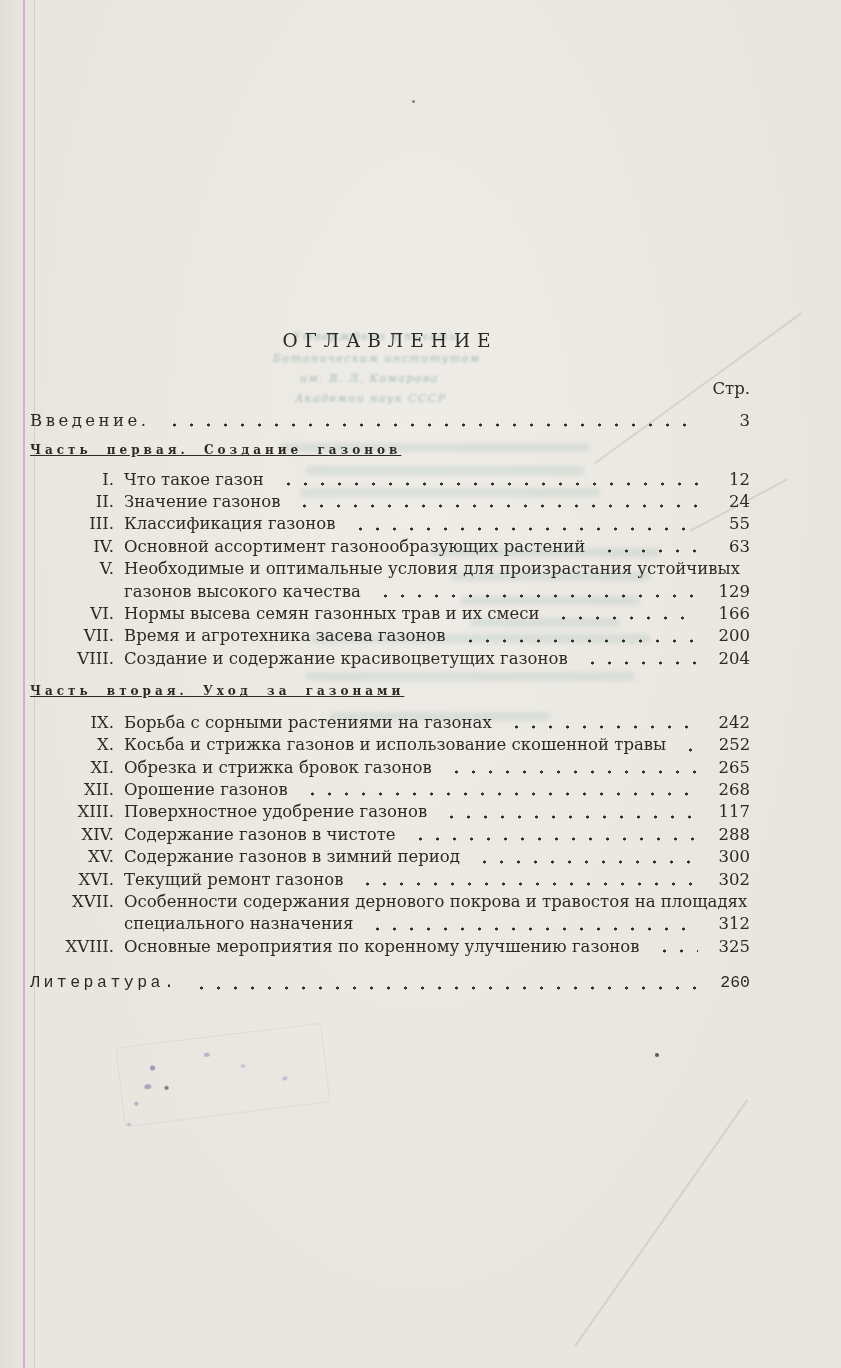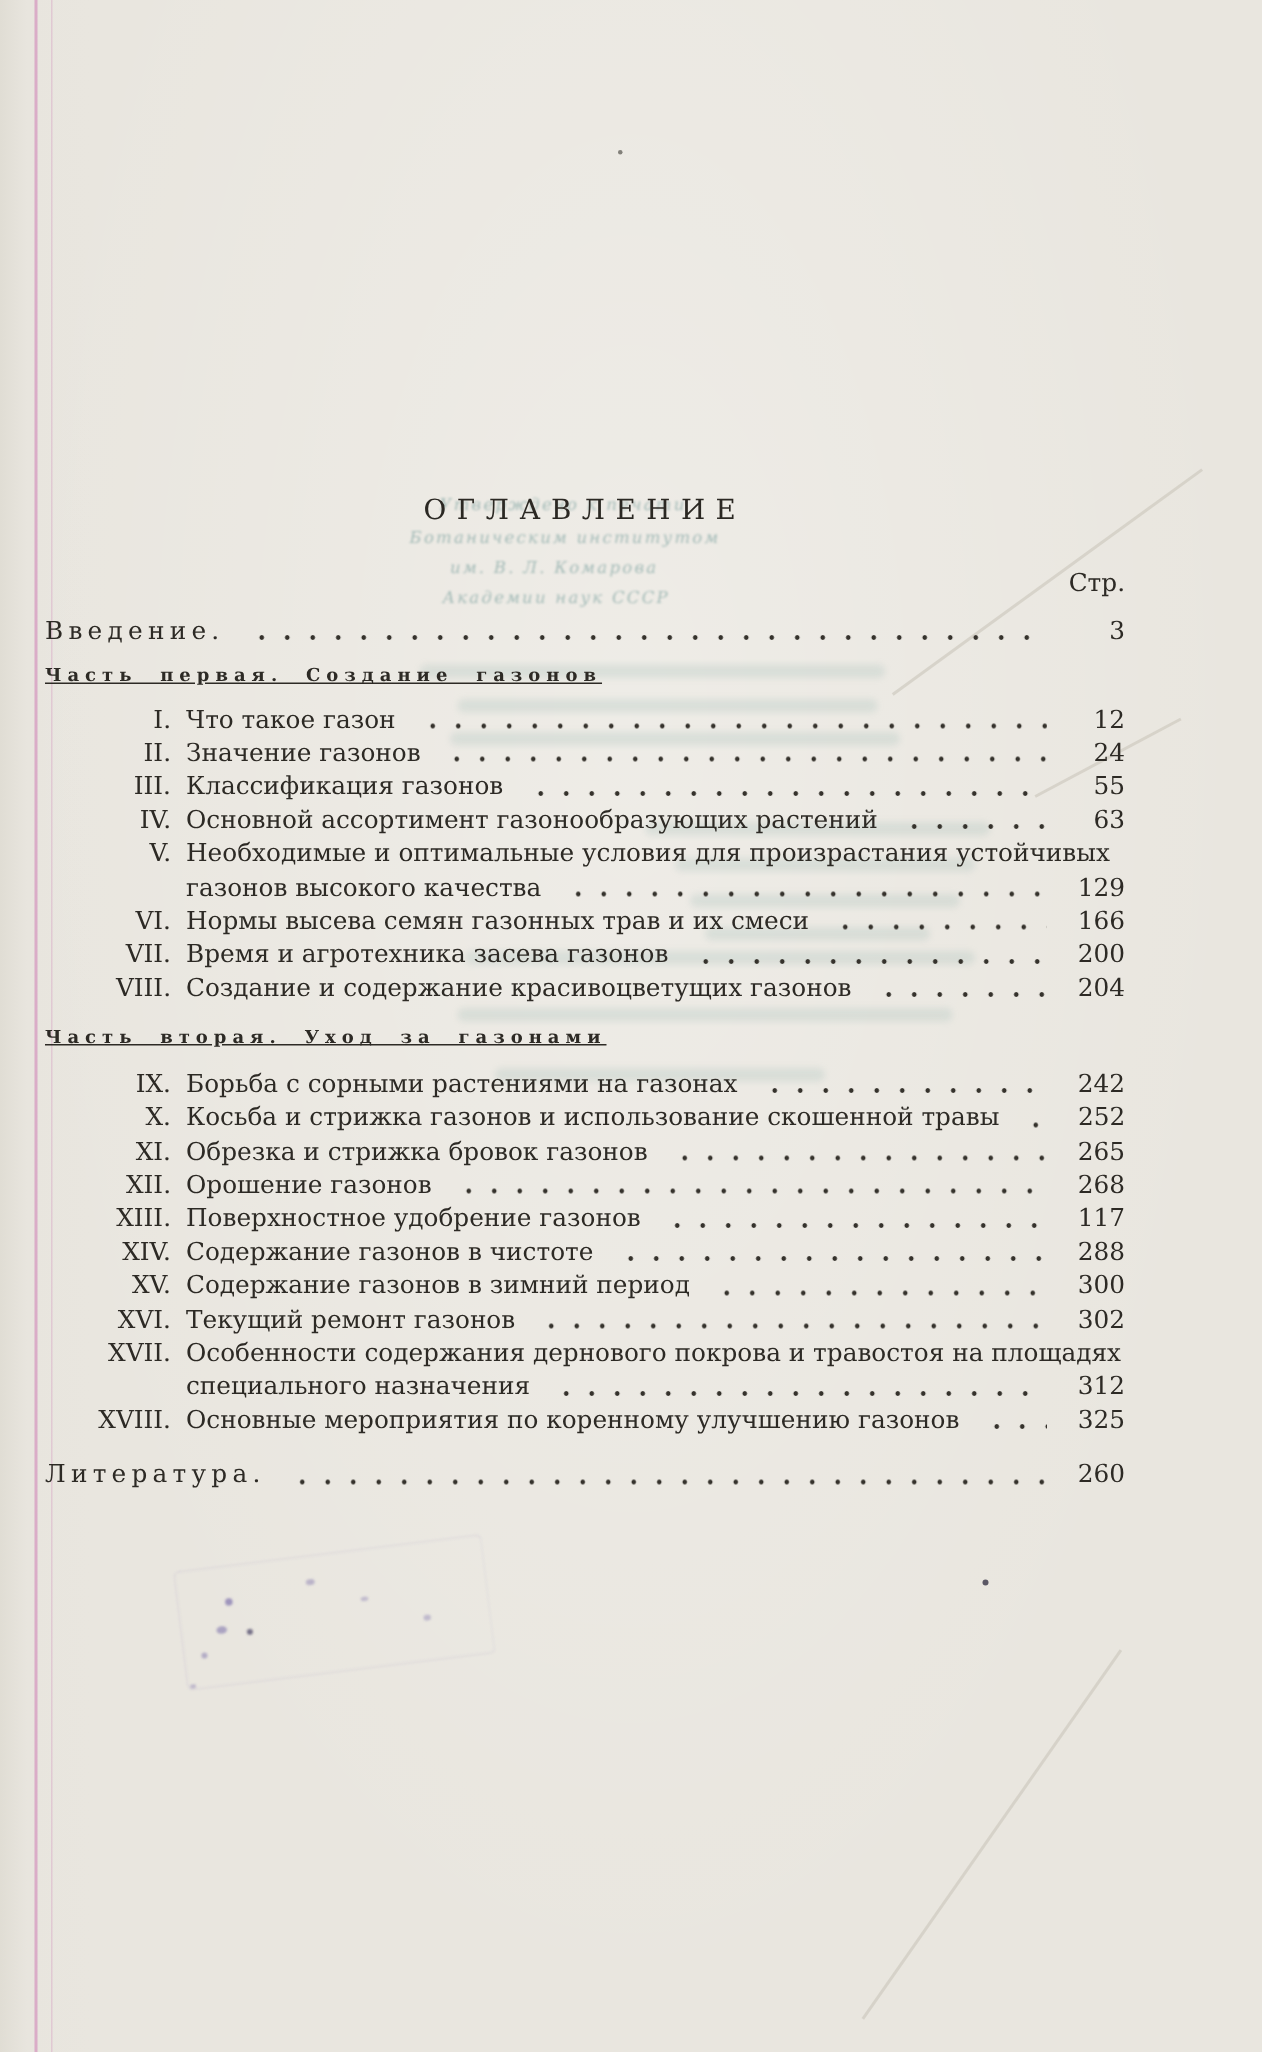--- a/index.html
+++ b/index.html
@@ -66,21 +66,21 @@
     background-size:17px 6px;background-repeat:repeat-x;background-position:4px center;
   }
   .pg{flex:0 0 46px;text-align:right;white-space:nowrap;}
   .part-heading{
     text-align:left;font-weight:bold;
     letter-spacing:4px;word-spacing:7px;font-size:12px;text-decoration:underline;
   }
   .ph1{margin:7px 0 7px 0;}
   .ph2{margin:10px 0 9px 0;}
   .spread{letter-spacing:3.5px;white-space:nowrap;}
-  .lit-row{margin-top:14px;}
+  .lit-row{margin-top:14px;font-family:Liberation Mono, monospace;}
 </style>
 </head>
 <body>
 
 <div class="page">
 
   <div class="pink-line l1"></div>
   <div class="pink-line l2"></div>
 
   <div class="st" style="left:293px;top:330px;">Утверждено к печати</div>

